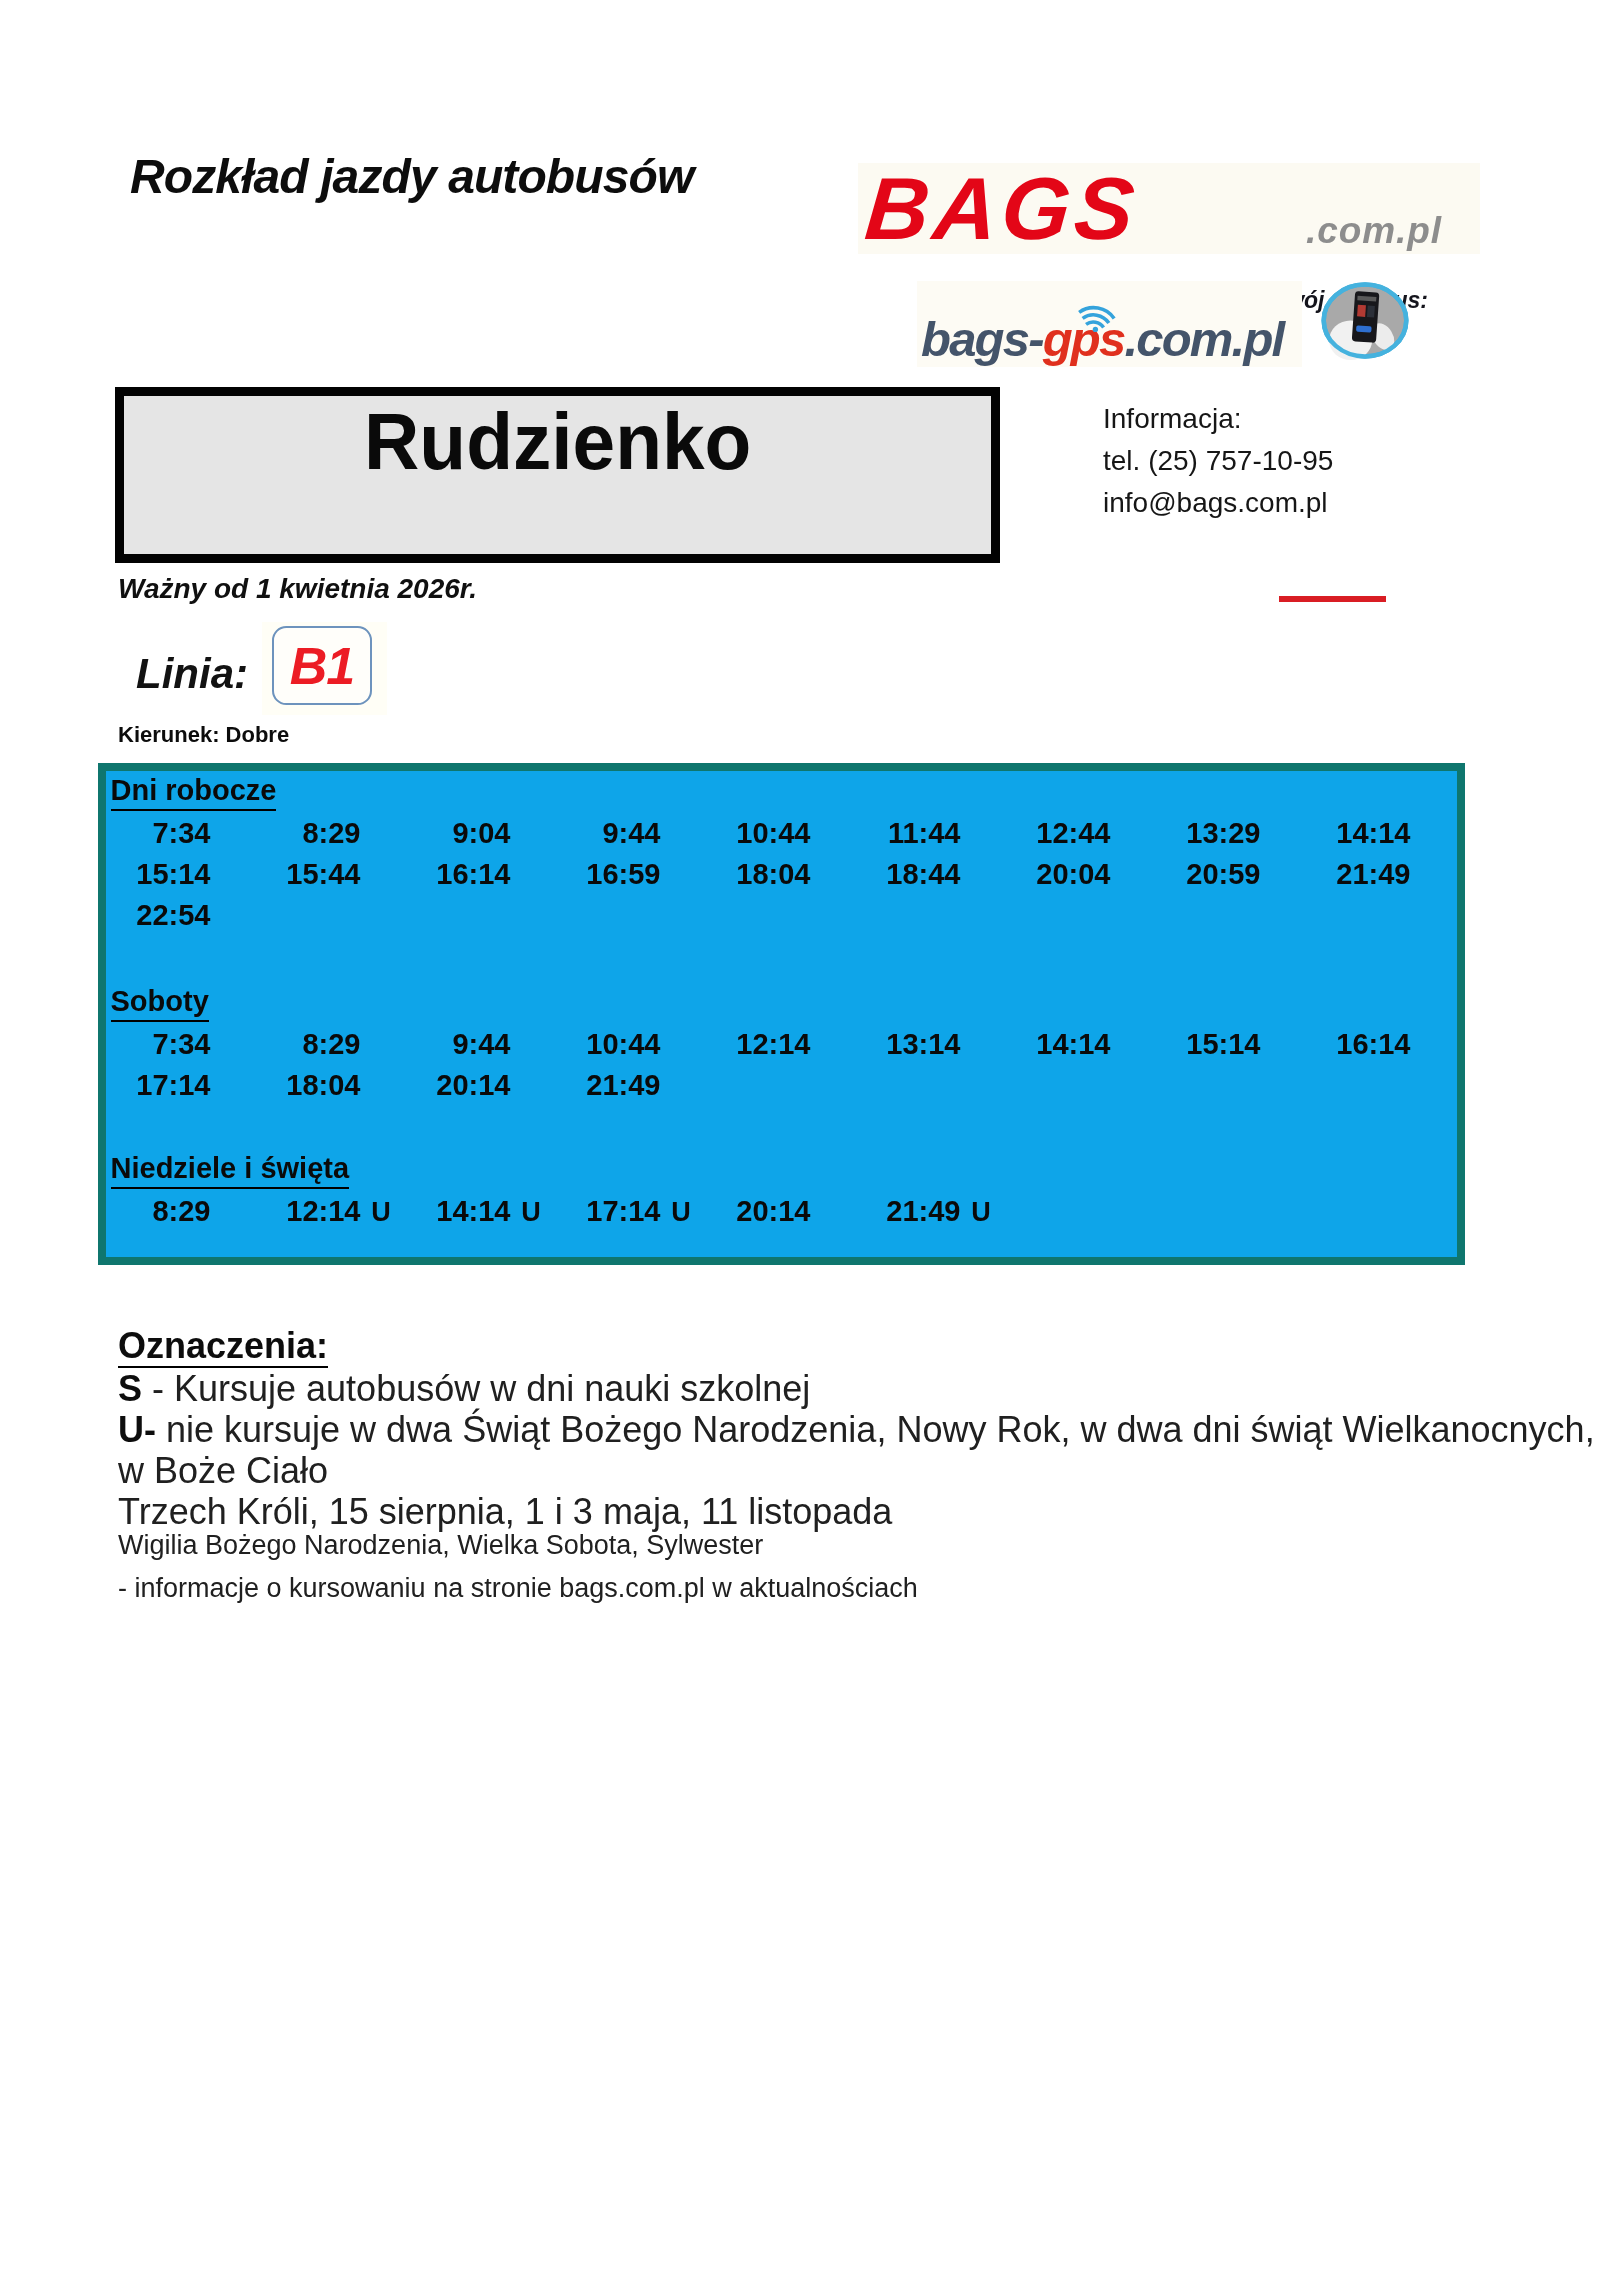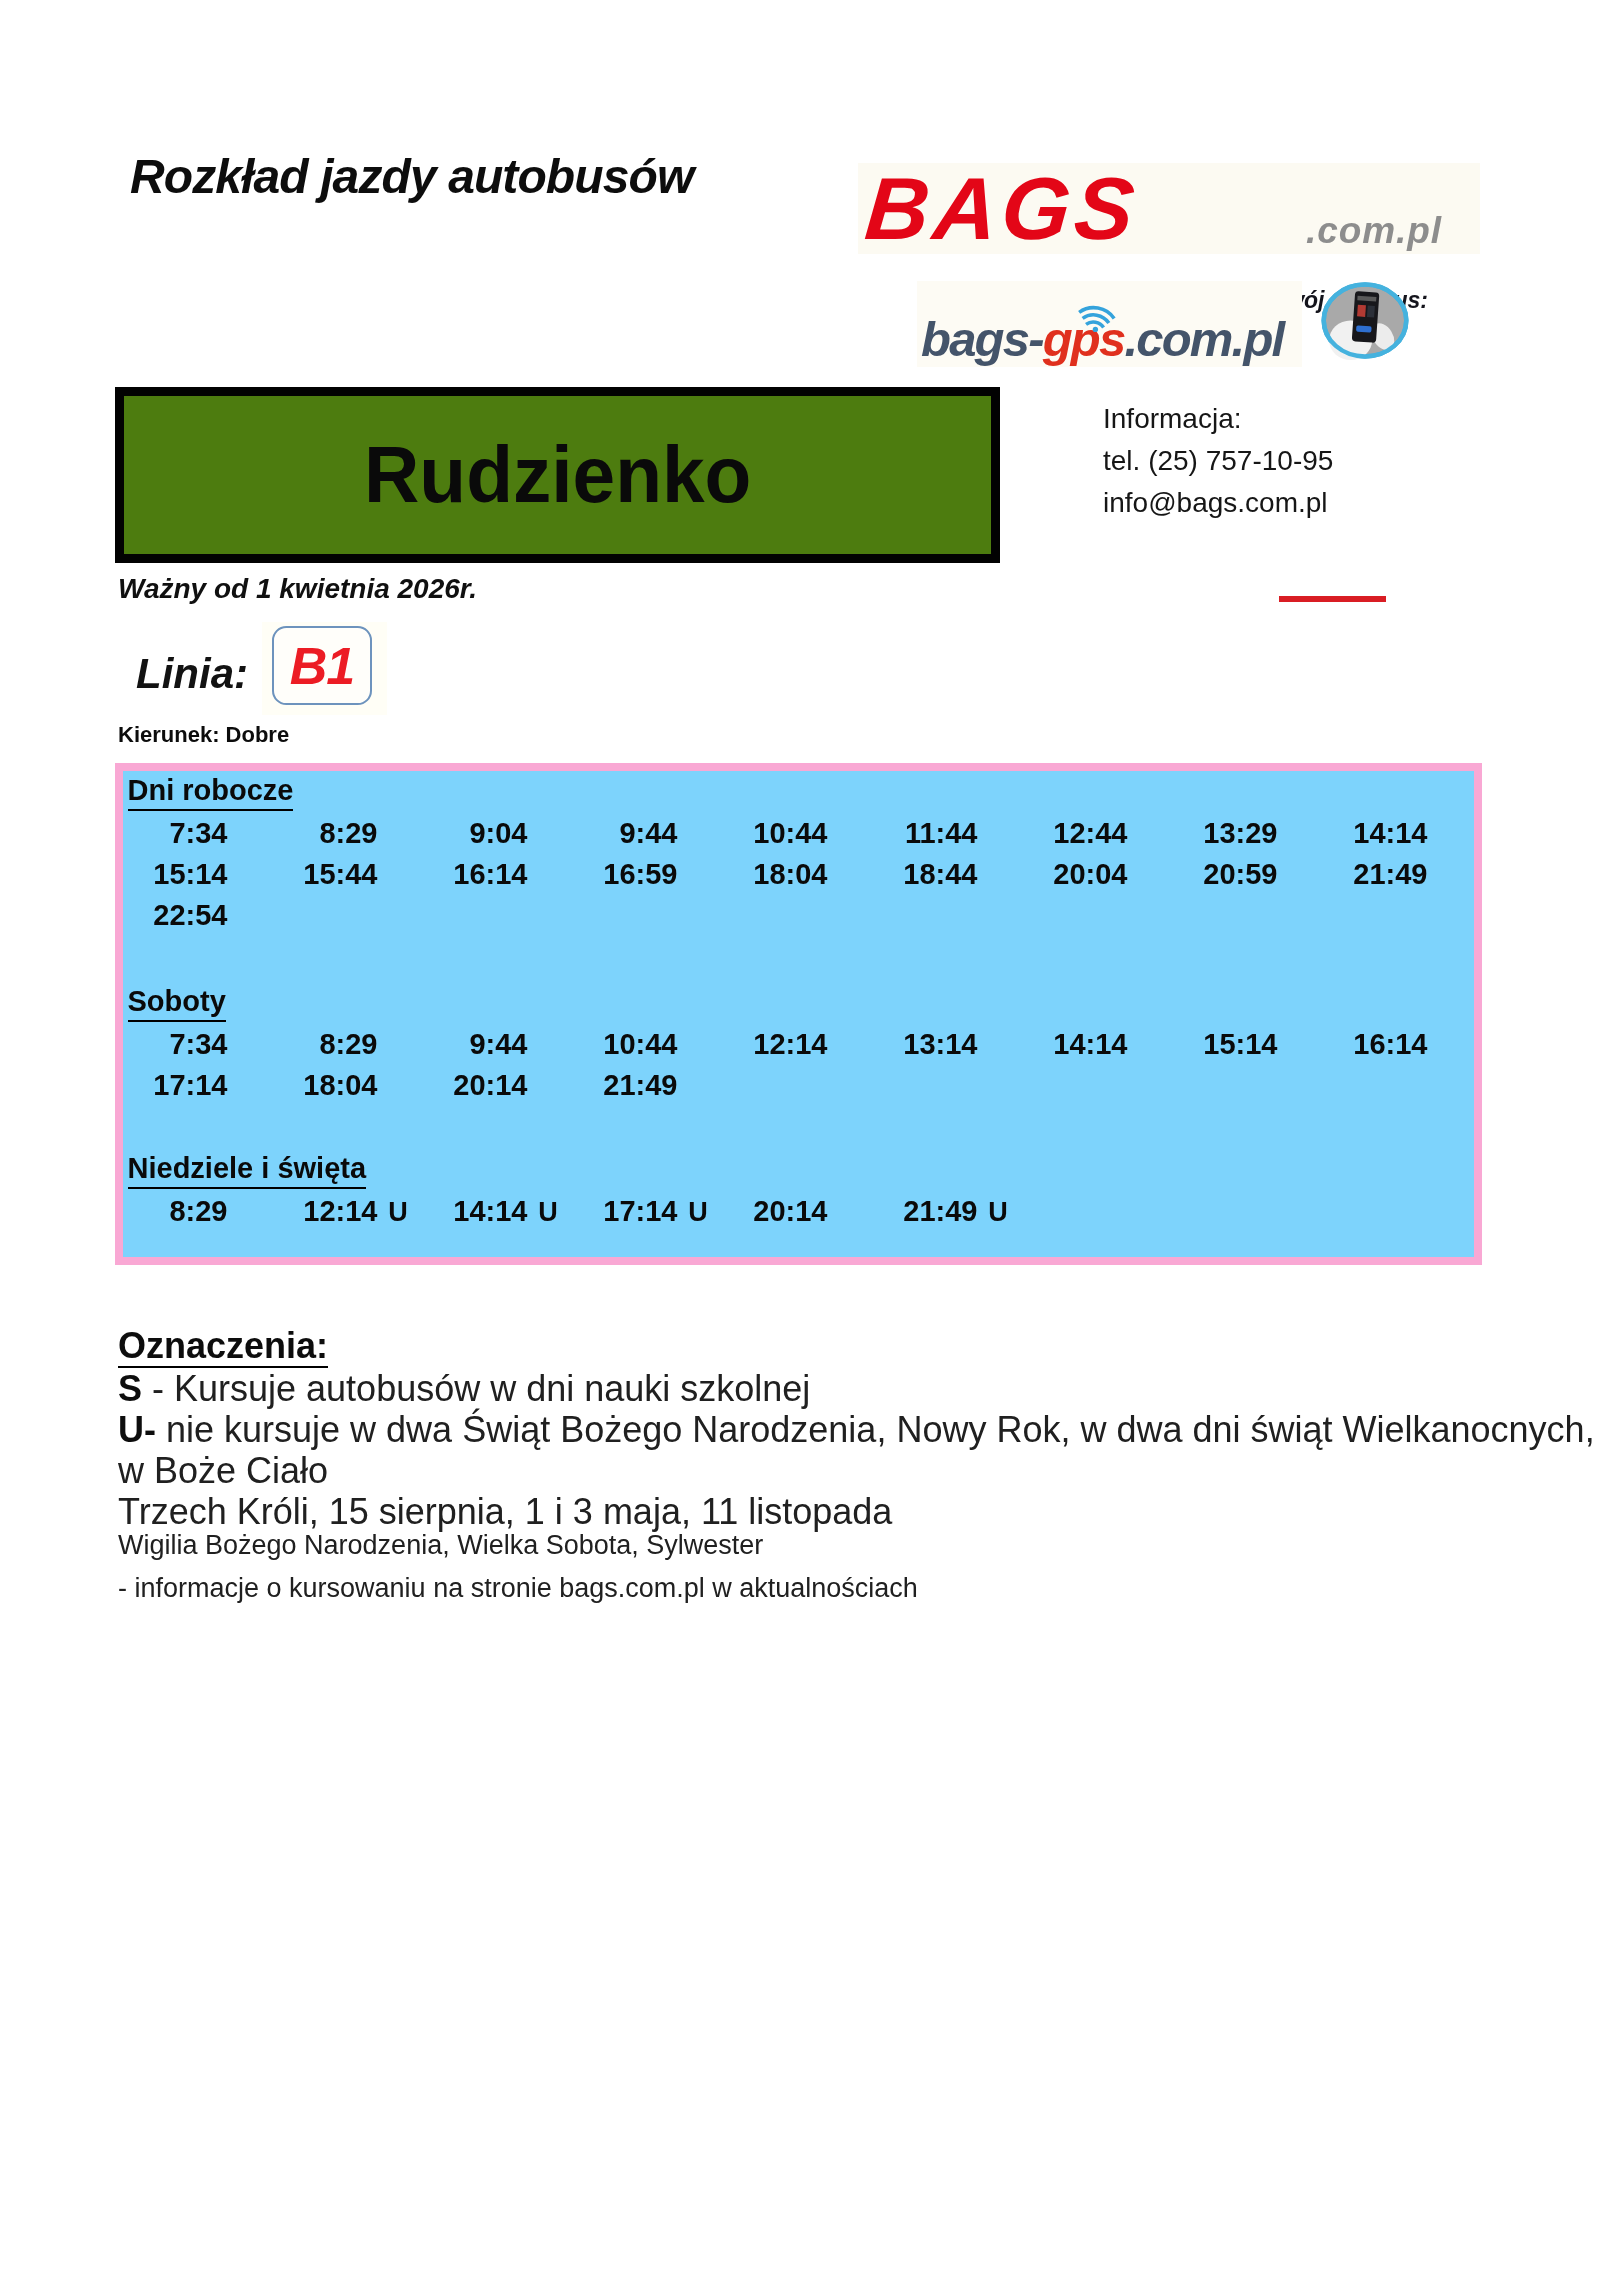--- a/index.html
+++ b/index.html
@@ -19,36 +19,36 @@
   .tagline{left:924px;top:287px;font-size:23px;font-weight:bold;font-style:italic;color:#14141c;}
   .gpslogo{left:921px;top:315px;font-size:49px;line-height:1;font-weight:bold;font-style:italic;letter-spacing:-1.8px;color:#44546a;white-space:nowrap;}
   .gps-word{color:#e0301e;position:relative;display:inline-block;}
   .wifi{position:absolute;left:30px;top:-23px;}
   .appicon{left:1320px;top:281px;width:90px;height:79px;}
 
   .info{left:1103px;top:398px;font-size:28px;line-height:42px;color:#161616;}
 
   
   .stopbox{left:115px;top:387px;width:885px;height:176px;border:9.9px solid #020202;box-sizing:border-box;
-    display:flex;align-items:center;justify-content:center;background:#4d7c0f;}
+    display:flex;justify-content:center;background:#e5e5e5;}
   .stopname{font-size:79px;font-weight:bold;letter-spacing:0px;color:#0a0a0a;transform:scaleX(.97);}
 
   .validity{left:118px;top:573px;font-size:28px;font-weight:bold;font-style:italic;color:#101010;}
   .redmark{left:1279px;top:596px;width:107px;height:6.3px;background:#d91d24;}
 
   
   .linia{left:136px;top:650px;font-size:42px;font-weight:bold;font-style:italic;color:#121212;}
   .b1plate{left:262px;top:622px;width:125px;height:93px;background:#fffef6;}
   .b1box{left:272px;top:626px;width:100px;height:79px;border:2.7px solid #6d93bd;border-radius:14.3px;box-sizing:border-box;
     display:flex;align-items:center;justify-content:center;background:#fffefa;}
   .b1{font-size:52px;font-weight:bold;font-style:italic;color:#ec1c24;letter-spacing:-0.9px;}
   .direction{left:118px;top:722px;font-size:22px;font-weight:bold;color:#0c0c0c;}
 
   
-  .ttable{left:115px;top:763px;width:1367px;height:502px;border:8px solid #f9a8d4;box-sizing:border-box;position:absolute;background:#7dd3fc;}
+  .ttable{left:98px;top:763px;width:1367px;height:502px;border:8px solid #0f766e;box-sizing:border-box;position:absolute;background:#0ea5e9;}
   .section{position:absolute;left:4.5px;right:3.6px;}
   .sec0{top:1.8px;} .sec1{top:213px;} .sec2{top:380px;}
   .seclabel{display:inline-block;font-size:29px;font-weight:bold;line-height:34px;border-bottom:2.7px solid #000;padding-bottom:1.8px;color:#0a0a0a;}
   .rows{margin-top:2.7px;}
   .trow{display:grid;grid-template-columns:repeat(9,150px);height:41px;align-items:center;}
   .cell{white-space:nowrap;}
   .cell .t{display:inline-block;width:100px;text-align:right;font-size:29px;font-weight:bold;color:#0a0a0a;}
   .cell .f{font-size:27px;font-weight:bold;margin-left:10.7px;color:#0a0a0a;}
   .cell .f:empty{display:none;}
 

